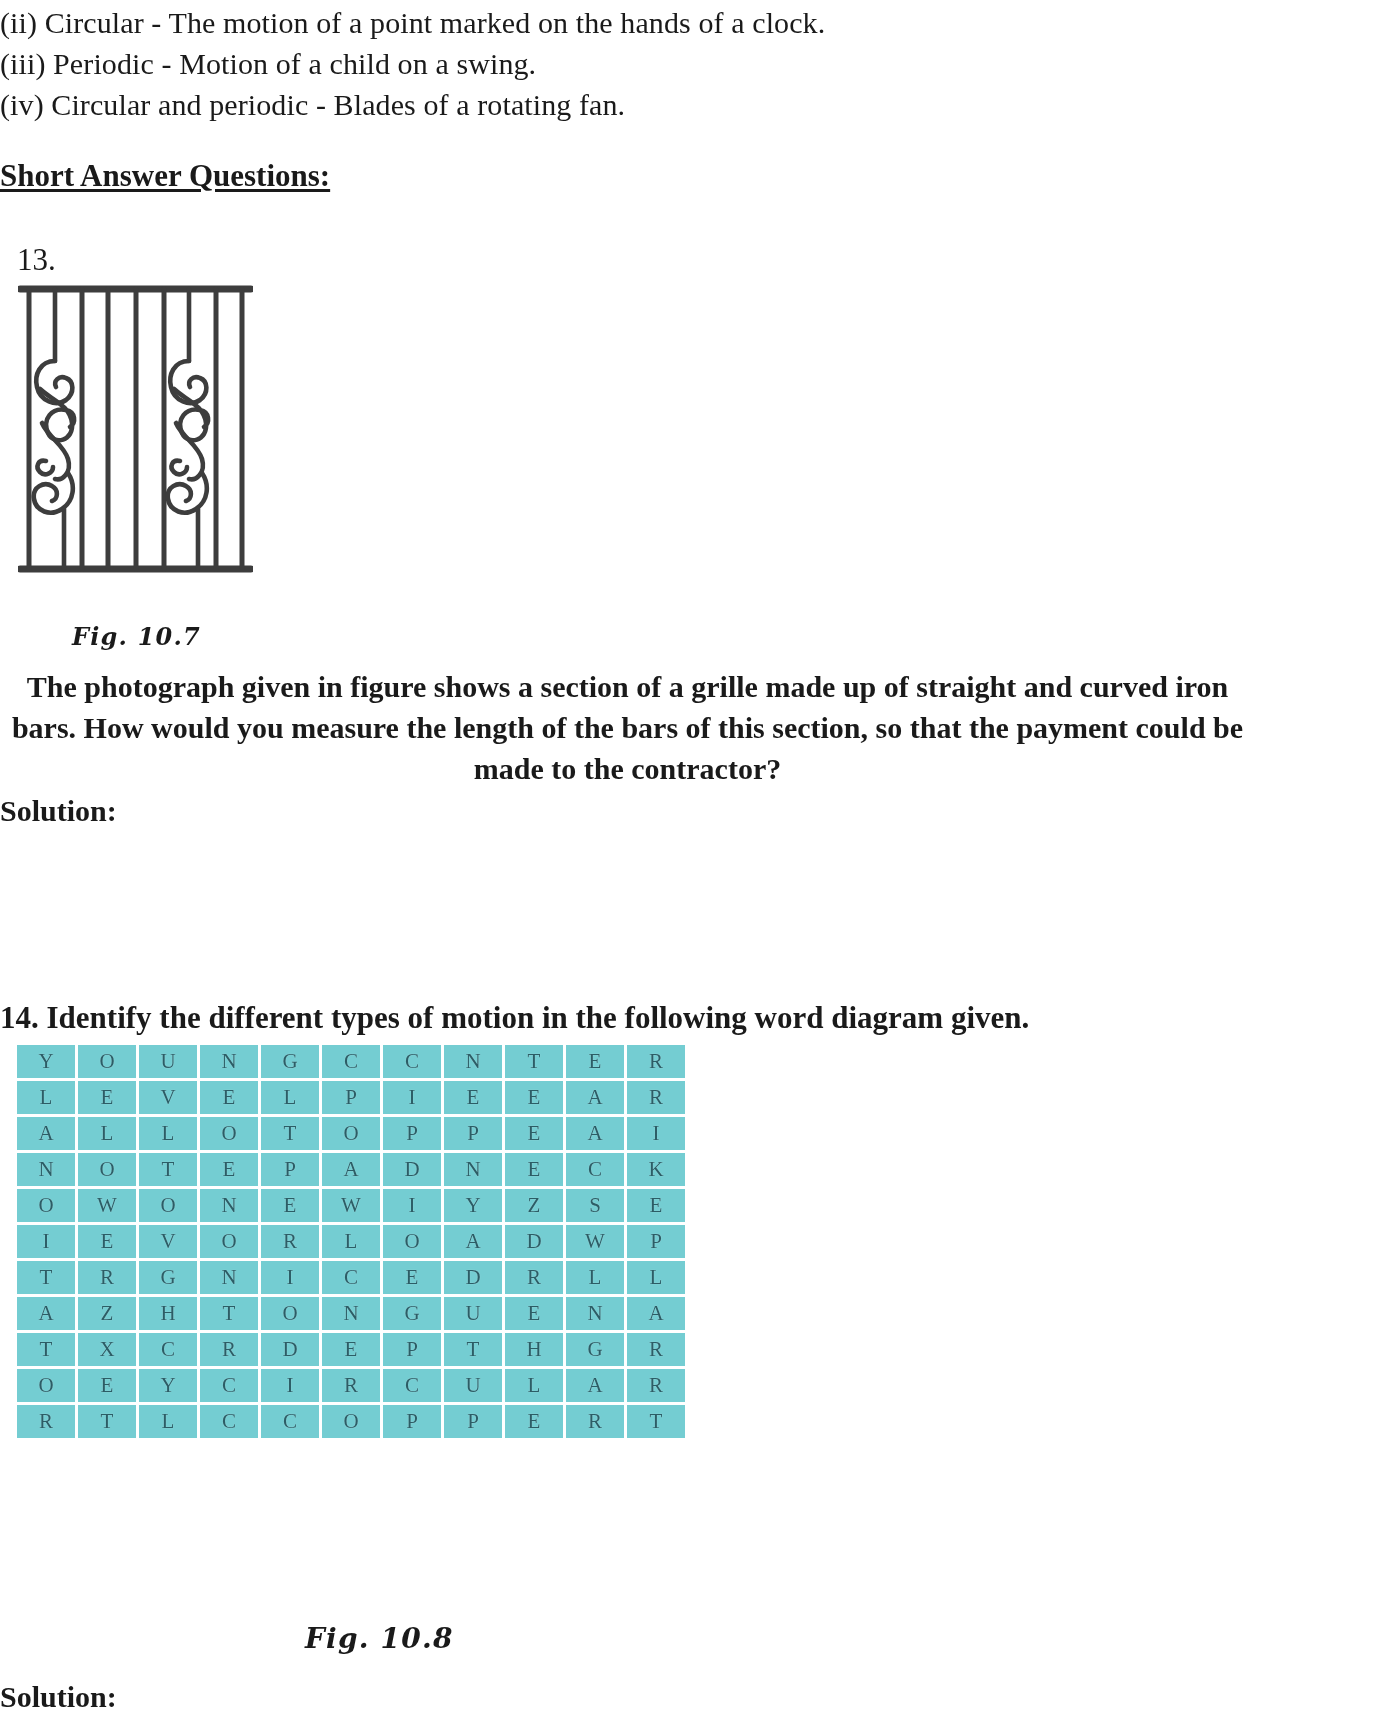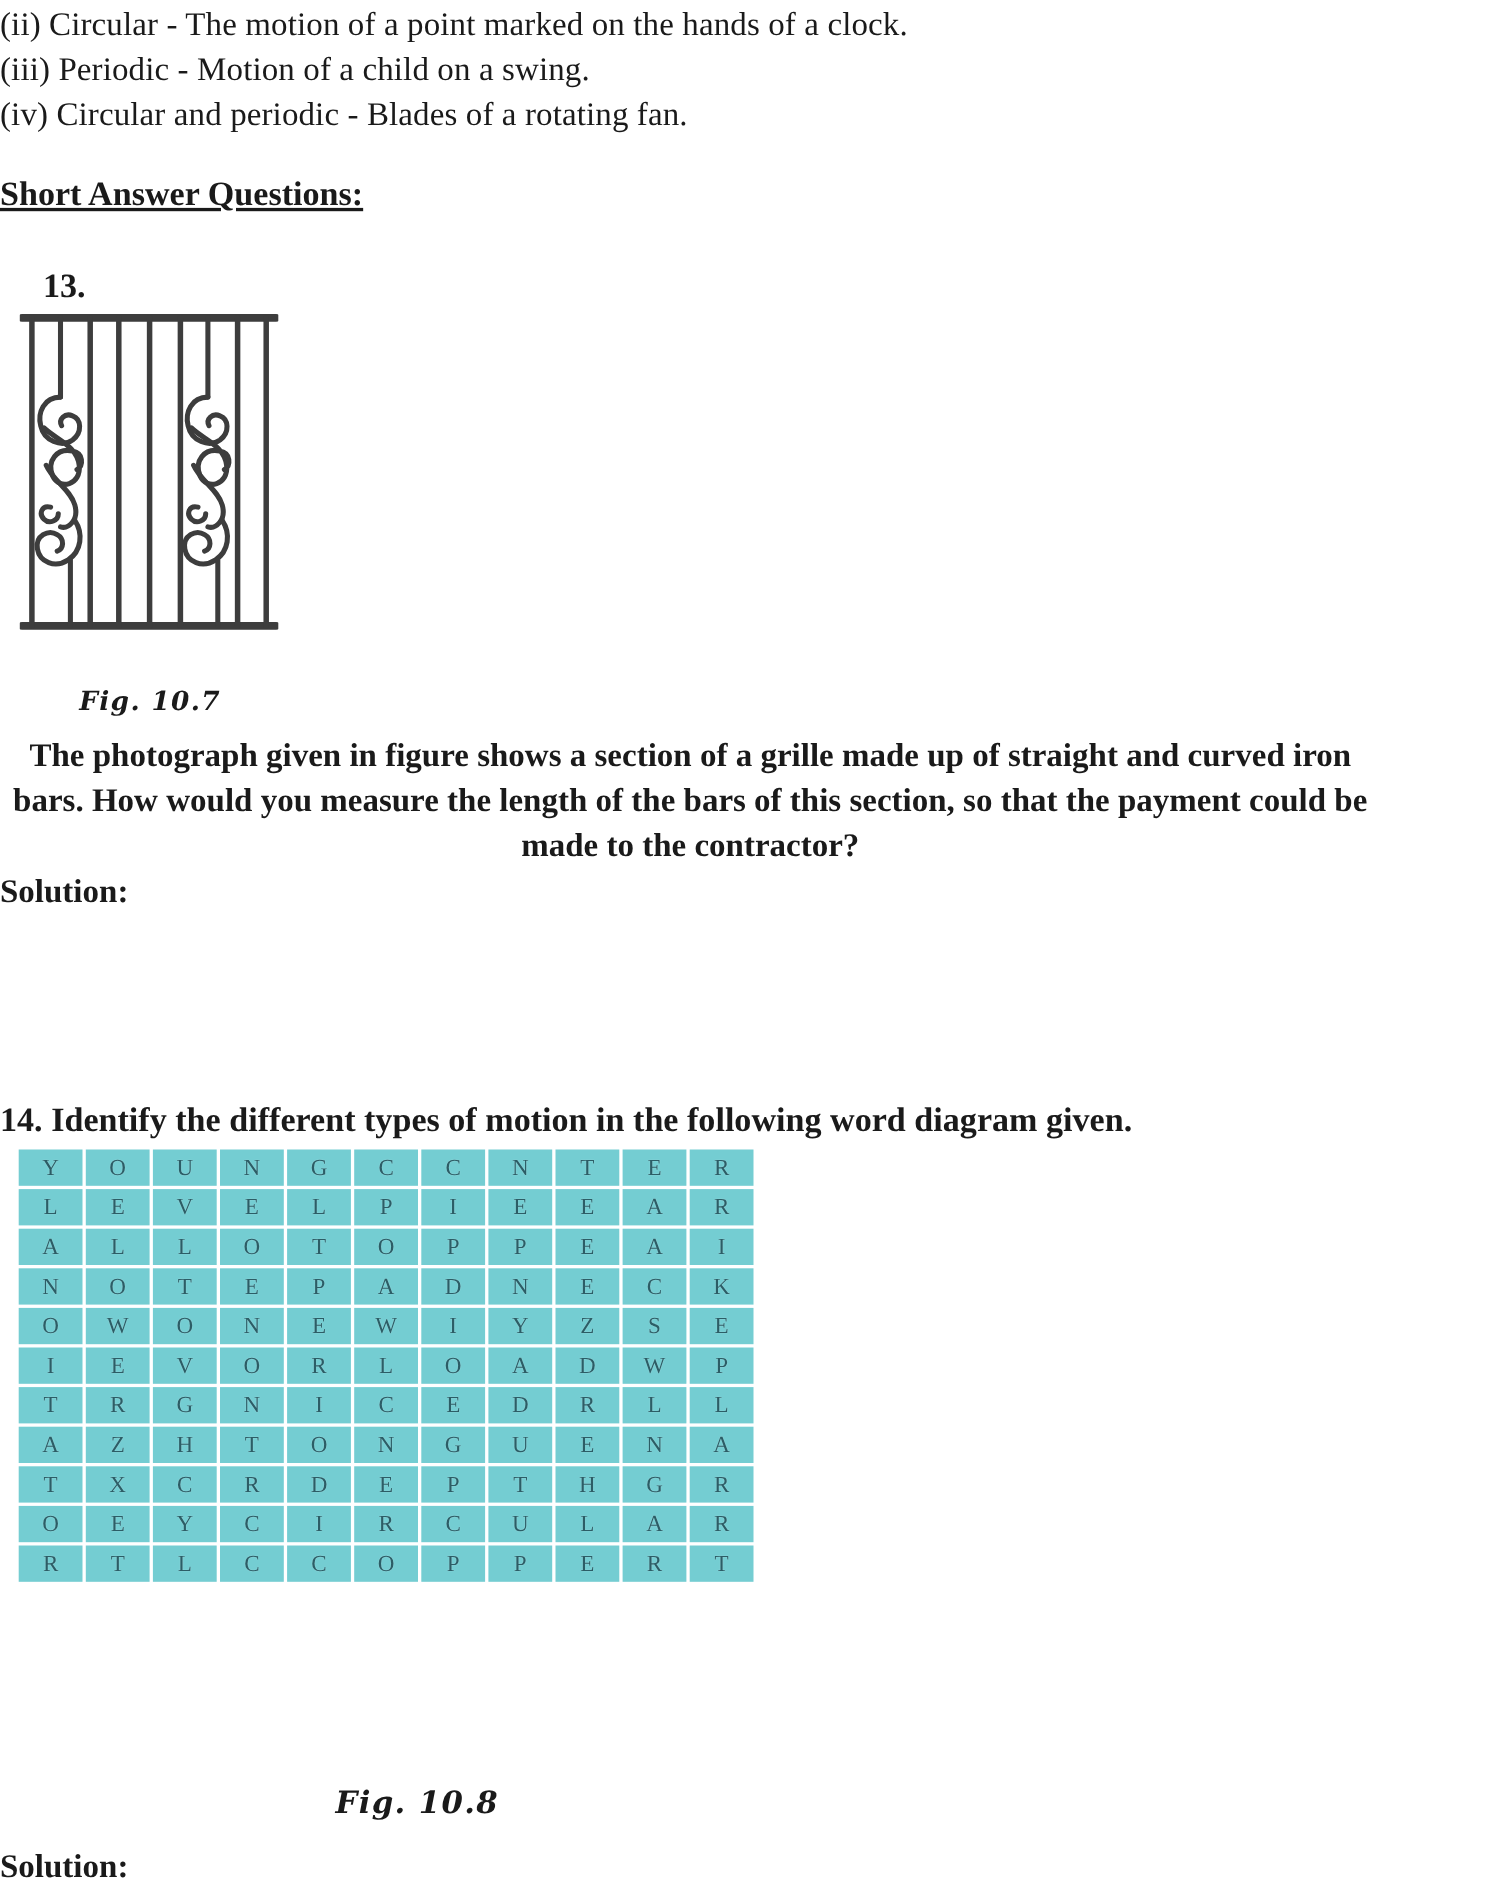--- a/index.html
+++ b/index.html
@@ -50,24 +50,23 @@
   #section-heading {
     left: 0px; top: 158px;
     font-size: 31px;
     font-weight: bold;
     text-decoration: underline;
     text-underline-offset: 3px;
     text-decoration-thickness: 2.5px;
   }
 
   #q13-number {
-    left: 0px; top: 242px;
+    left: 17px; top: 242px;
     font-size: 31px;
-    font-weight: bold;
-    padding-left: 39px;
+    font-weight: normal;
   }
 
   
   #grille-figure {
     left: 18px; top: 283px;
     width: 235px; height: 292px;
   }
   #fig107-caption {
     left: 72px; top: 622px;
     font-size: 24px;

